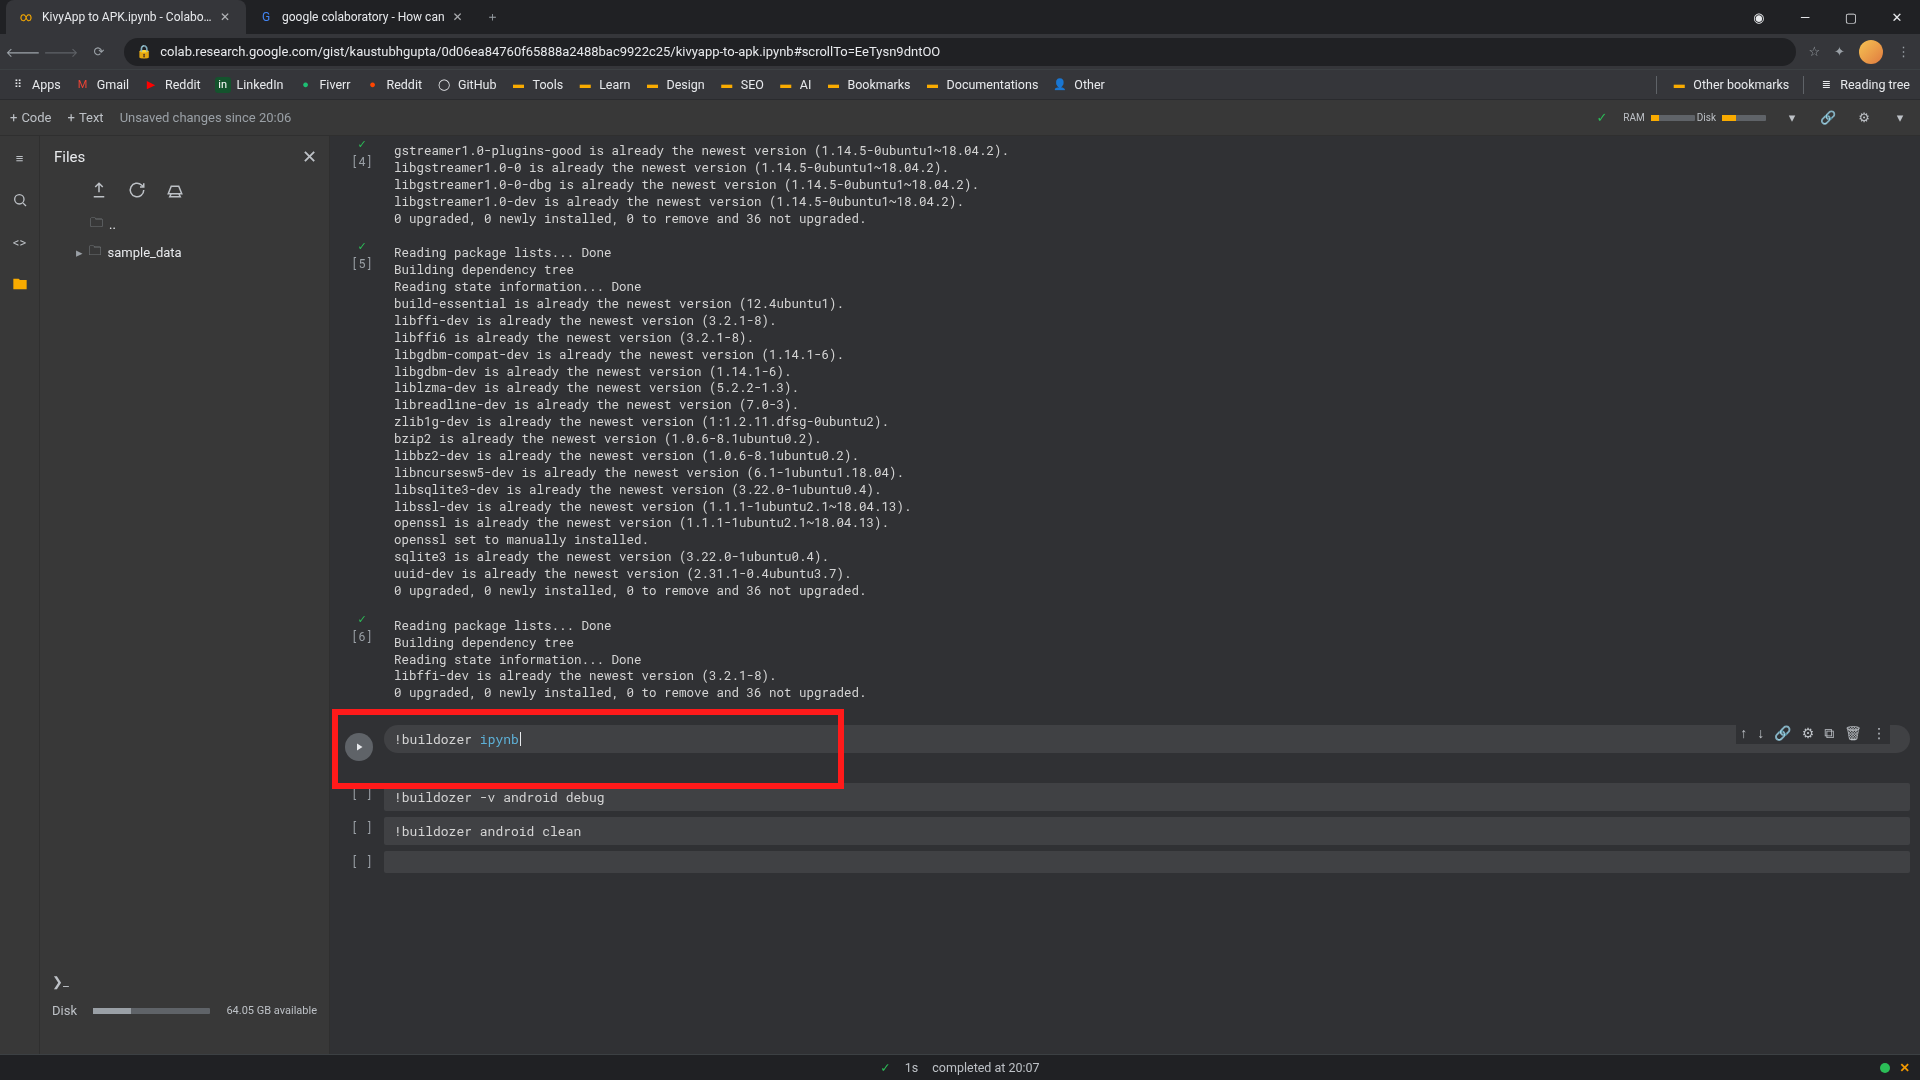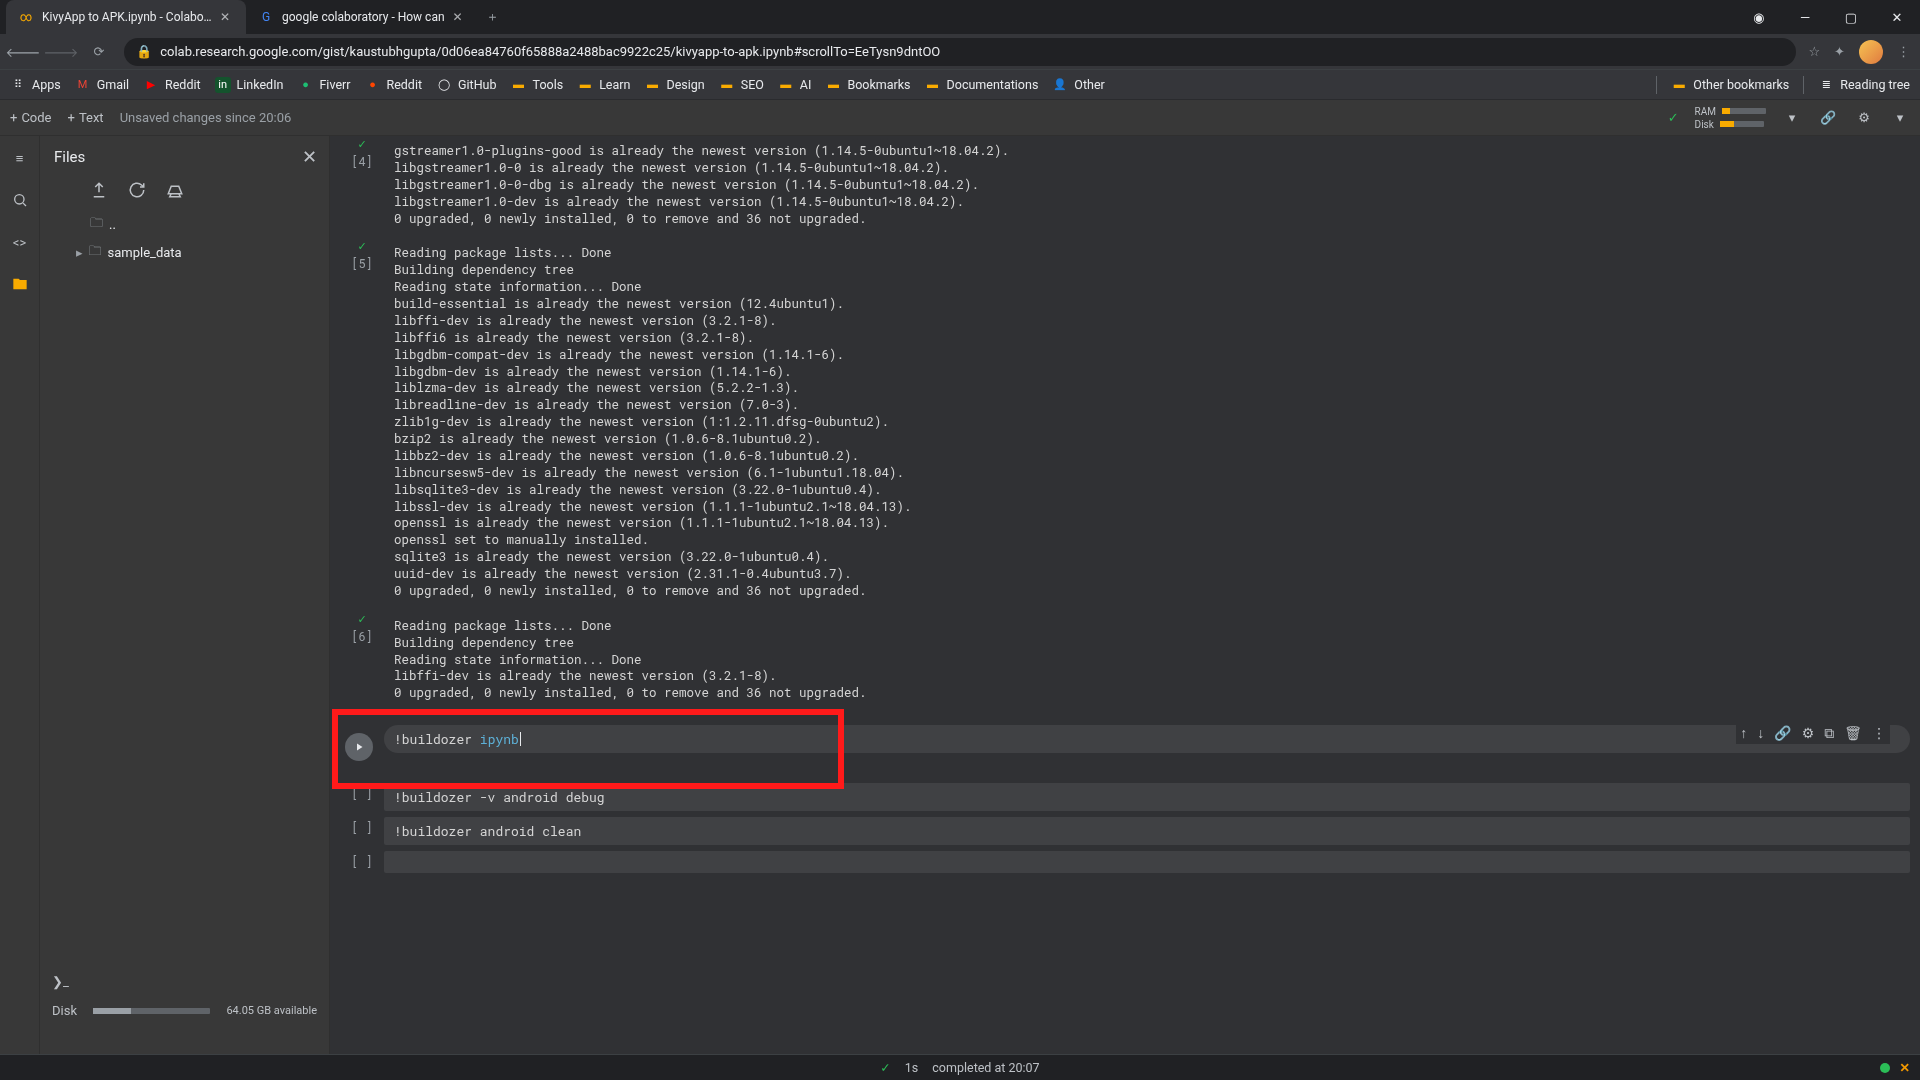--- a/index.html
+++ b/index.html
@@ -31,21 +31,21 @@
 .bm .bicon { width: 16px; height: 16px; display: inline-flex; align-items: center; justify-content: center; border-radius: 3px; font-size: 11px; }
 .folder-ic { color: #f9ab00; }
 .bmspacer { flex: 1; }
 .bmsep { width: 1px; height: 18px; background: #5f6368; }
 
 
 .colab-tb { height: 36px; background: #383838; display: flex; align-items: center; padding: 0 10px; gap: 16px; border-bottom: 1px solid #2f2f2f; }
 .tb-btn { display: flex; align-items: center; gap: 4px; color: #bdc1c6; font-size: 13px; }
 .tb-status { color: #9aa0a6; font-size: 13px; }
 .tb-spacer { flex: 1; }
-.ram-disk { display: flex; flex-direction: column; gap: 2px; font-size: 10px; color: #bdc1c6; }
+.ram-disk { display: flex; flex-direction: row; gap: 2px; font-size: 10px; color: #bdc1c6; }
 .ram-disk .row { display: flex; align-items: center; gap: 6px; }
 .bar { width: 44px; height: 6px; background: #5f6368; position: relative; border-radius: 1px; }
 .bar .fill { position: absolute; left: 0; top: 0; bottom: 0; background: #f9ab00; }
 .tb-ic { color: #bdc1c6; width: 20px; text-align: center; }
 
 
 .workspace { position: absolute; top: 136px; bottom: 26px; left: 0; right: 0; display: flex; background: #303134; }
 .rail { width: 40px; background: #383838; border-right: 1px solid #2f2f2f; display: flex; flex-direction: column; align-items: center; padding-top: 12px; gap: 22px; color: #bdc1c6; }
 .rail .ic { width: 20px; height: 20px; display: flex; align-items: center; justify-content: center; }
 .rail .ic.active { color: #f9ab00; }

